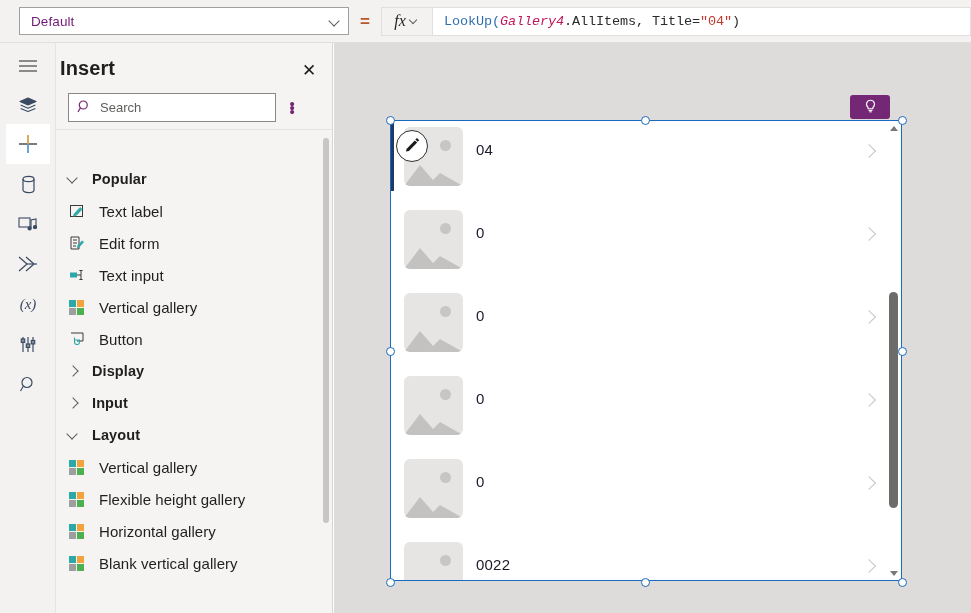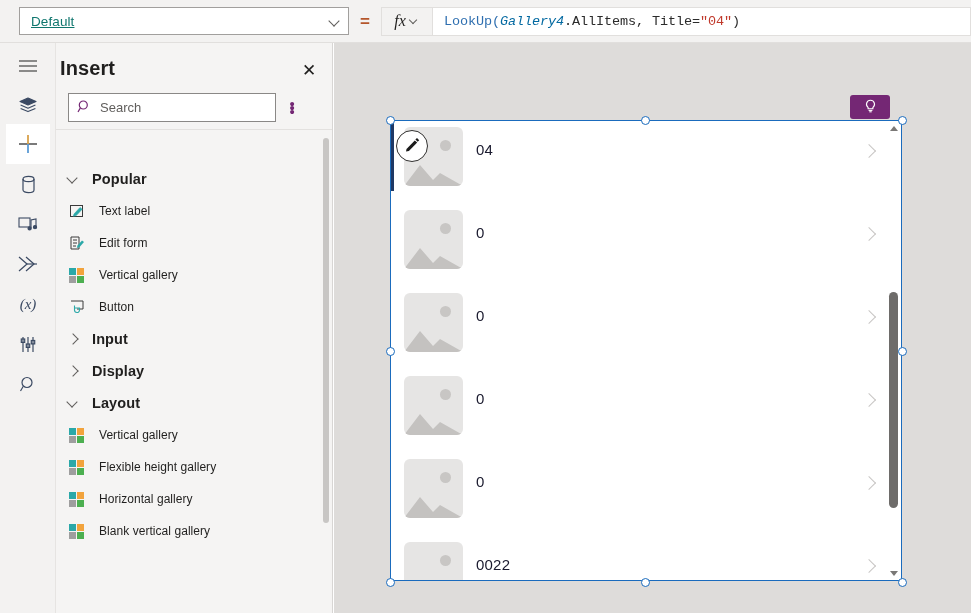--- a/index.html
+++ b/index.html
@@ -36,23 +36,22 @@
     border: 1px solid #a19f9d;
     box-sizing: border-box;
     display: flex;
     align-items: center;
     padding: 0 8px 0 11px;
     cursor: pointer;
   }
   #prop-dropdown .label {
     flex: 1;
     font-size: 13.5px;
-    color: #0f766e;
+    color: #701a75;
     letter-spacing: .1px;
-    text-decoration: underline;
   }
   .chev-dn {
     width: 11px; height: 11px;
     position: relative;
     flex: none;
   }
   .chev-dn::before {
     content: "";
     position: absolute;
     left: 1px; top: 1px;
@@ -99,21 +98,21 @@
     align-items: center;
     padding-left: 11px;
     font-family: "Liberation Mono", monospace;
     font-size: 13.5px;
     letter-spacing: -0.1px;
     white-space: nowrap;
     overflow: hidden;
     cursor: text;
   }
   .tok-fn   { color: #2f6fb0; }
-  .tok-ctrl { color: #0369a1; font-style: italic; }
+  .tok-ctrl { color: #be185d; font-style: italic; }
   .tok-plain{ color: #2b2b2b; }
   .tok-str  { color: #c0392b; }
 
   
   #rail {
     position: absolute;
     left: 0; top: 43px;
     width: 56px; height: 570px;
     background: #f3f2f1;
     border-right: 1px solid #e6e4e2;
@@ -243,21 +242,21 @@
     letter-spacing: .1px;
   }
   .item-row { padding-left: 13px; }
   .item-row .ico {
     width: 30px;
     display: flex;
     align-items: center;
     justify-content: flex-start;
   }
   .item-row .iname {
-    font-size: 12px;
+    font-size: 15px;
     color: #201f1e;
     letter-spacing: .05px;
   }
   .gal-ico {
     width: 15px; height: 15px;
     display: grid;
     grid-template-columns: 7px 7px;
     grid-template-rows: 7px 7px;
     gap: 1px;
   }
@@ -603,20 +602,33 @@
               <line x1="4" y1="8" x2="8" y2="8"></line>
               <line x1="4" y1="11" x2="7" y2="11"></line>
             </g>
           <path d="M8.5 10.5 L13 5.5 L15 7 L10.4 12.2 L7.8 13 Z" fill="#2ba8a8"></path>
         </svg>
       </span>
       <span class="iname">Edit form</span>
     </div>
     <div class="item-row">
       <span class="ico">
+        <svg width="17" height="16" viewBox="0 0 17 16">
+          <rect x="1" y="5.5" width="7" height="5" fill="#2ba8a8"></rect>
+          <line x1="8" y1="8" x2="12" y2="8" stroke="#3a3a3a" stroke-width="1"></line>
+          <g stroke="#3a3a3a" stroke-width="1" fill="none">
+              <line x1="12" y1="3.5" x2="12" y2="12.5"></line>
+              <path d="M10.4 3.5 h3.2 M10.4 12.5 h3.2"></path>
+            </g>
+        </svg>
+      </span>
+      <span class="iname">Text input</span>
+    </div>
+    <div class="item-row">
+      <span class="ico">
         <span class="gal-ico">
           <span style="background:#2ba8a8"></span>
             <span style="background:#f2a33c"></span>
           <span style="background:#9e9e9e"></span>
             <span style="background:#4caf50"></span>
         </span>
       </span>
       <span class="iname">Vertical gallery</span>
     </div>
     <div class="item-row">
@@ -626,28 +638,28 @@
           <path d="M5.5 6.5 v4.5 a2.5 2.5 0 0 0 5 0 v-2 h-5" fill="none" stroke="#2ba8a8" stroke-width="1.1"></path>
         </svg>
       </span>
       <span class="iname">Button</span>
     </div>
 
     <div class="group-row">
       <span class="caret right">
           <i></i>
         </span>
-      <span class="gname">Input</span>
+      <span class="gname">Display</span>
     </div>
 
     <div class="group-row">
       <span class="caret right">
           <i></i>
         </span>
-      <span class="gname">Display</span>
+      <span class="gname">Input</span>
     </div>
 
     <div class="group-row">
       <span class="caret down">
           <i></i>
         </span>
       <span class="gname">Layout</span>
     </div>
     <div class="item-row">
       <span class="ico">

